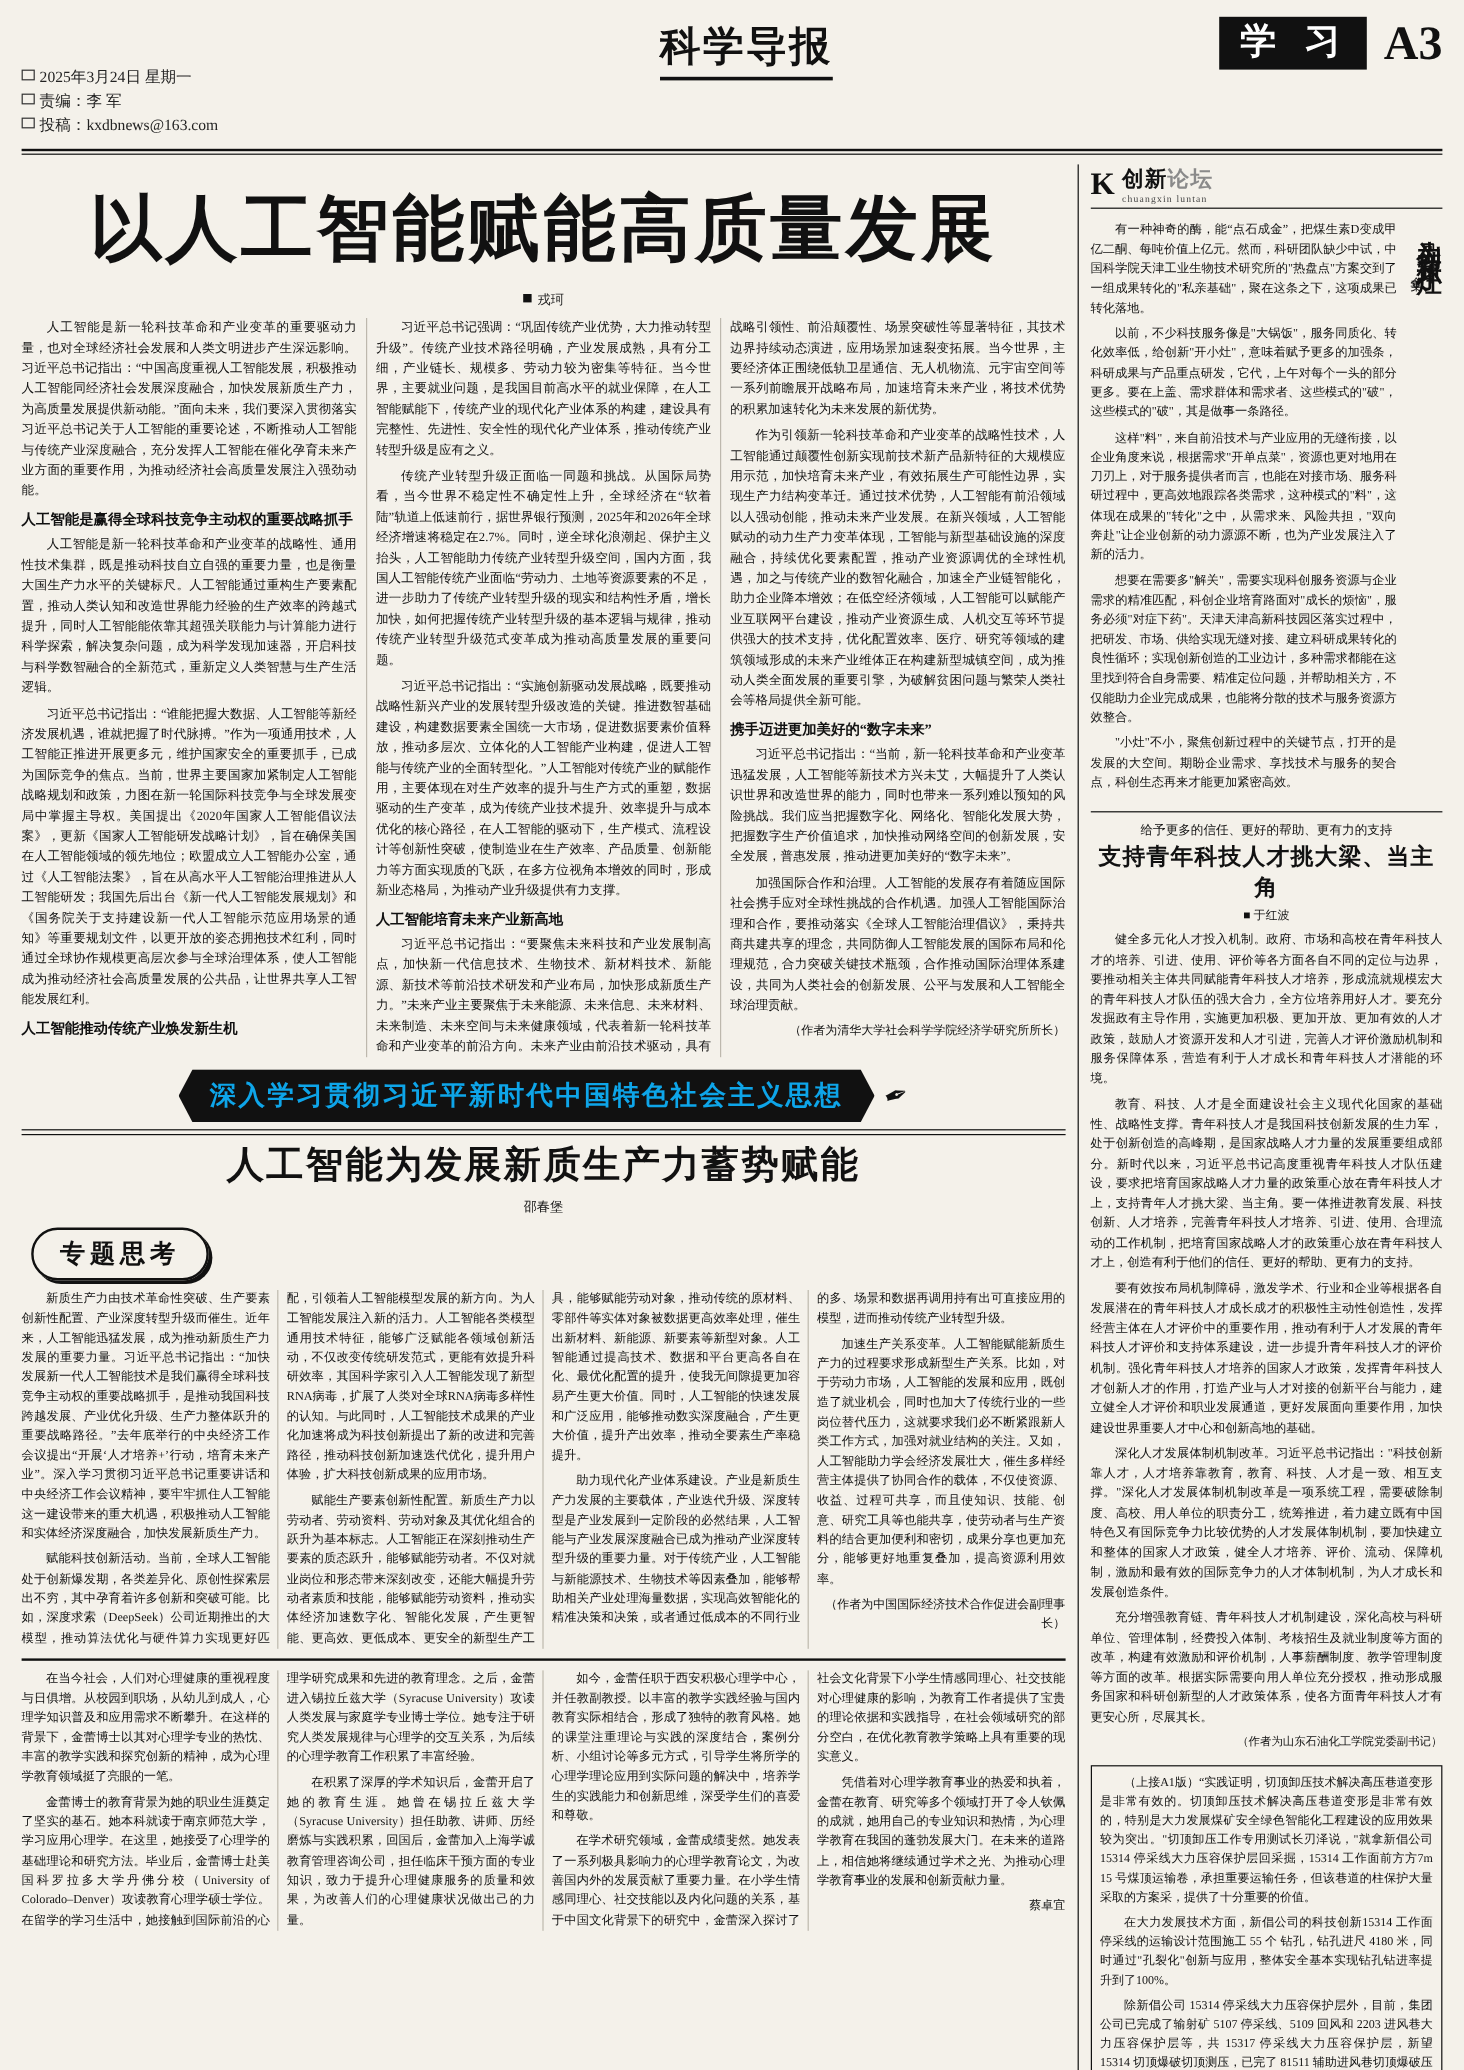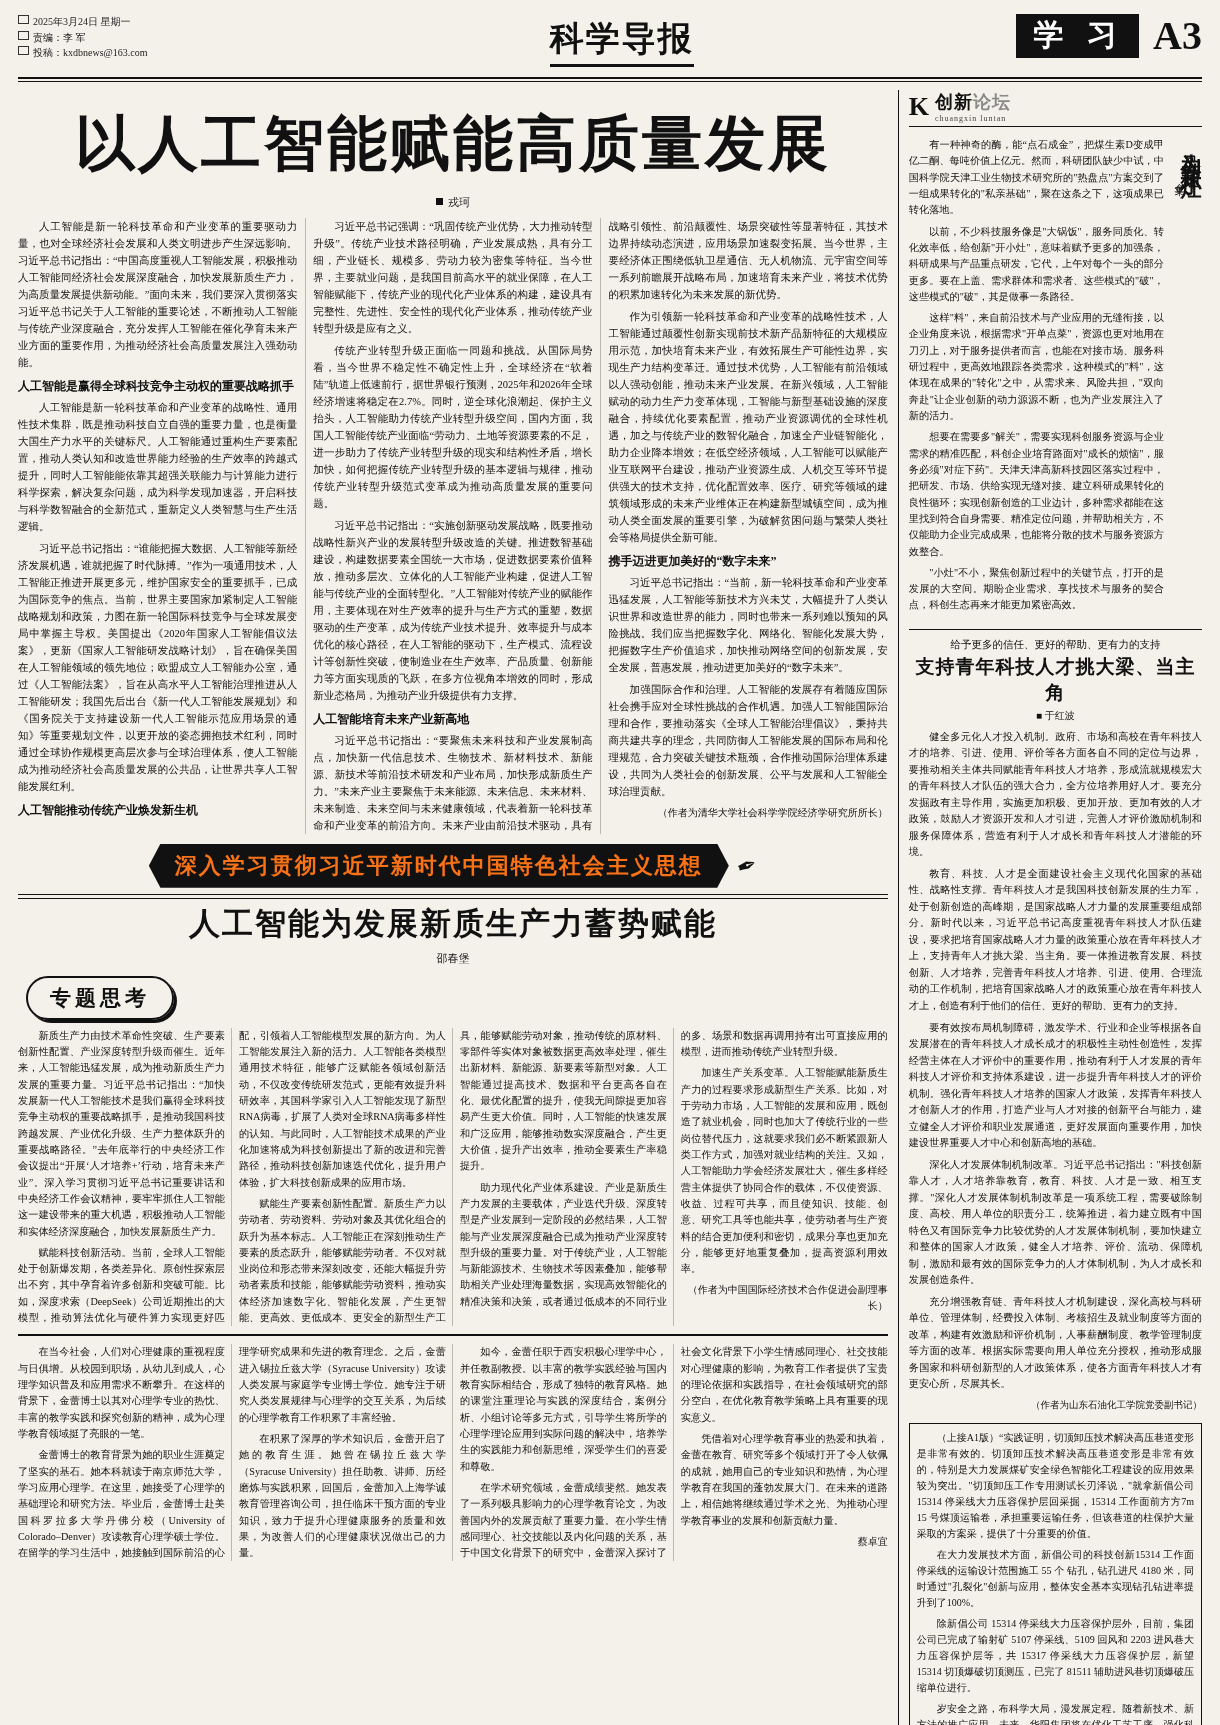--- a/index.html
+++ b/index.html
@@ -8,21 +8,21 @@
     background:#f4f1ea;
     font-family:"Liberation Serif","DejaVu Serif",serif;
     color:#111;
     position:relative;
     overflow:hidden;
   }
   .page{width:1220px;height:1725px;position:relative;box-sizing:border-box;padding:10px 18px;}
 
   
   .masthead{display:flex;align-items:flex-start;justify-content:space-between;border-bottom:0;padding-bottom:4px;}
-  .mast-left{font-size:10px;line-height:1.55;color:#222;padding-top:4px;width:210px;}
+  .mast-left{font-size:13px;line-height:1.55;color:#222;padding-top:4px;width:210px;margin-top:40px;}
   .mast-left div{white-space:nowrap;}
   .mast-left .bar{display:inline-block;width:9px;height:7px;border:1px solid #333;margin-right:4px;position:relative;top:-1px;}
   .mast-center{flex:1;text-align:center;padding-top:6px;}
   .logo{
     display:inline-block;font-size:34px;font-weight:bold;letter-spacing:2px;
     font-family:"DejaVu Serif","Liberation Serif",serif;
     color:#111;position:relative;
   }
   .logo .ul{display:block;height:3px;background:#111;margin-top:2px;}
   .mast-right{display:flex;align-items:center;gap:14px;padding-top:2px;}
@@ -50,21 +50,21 @@
   .cols3{column-count:3;column-gap:16px;column-rule:1px solid #bdb8ad;font-size:10.5px;line-height:1.62;text-align:justify;}
   .cols3 p{margin:0 0 5px;text-indent:2em;}
   .cols3 h3{font-size:12px;font-weight:bold;margin:7px 0 4px;text-indent:0;line-height:1.4;}
   .sig{text-align:right;font-size:10px;margin-top:4px;}
 
   
   .banner{
     margin:10px 0 4px;display:flex;align-items:center;justify-content:center;position:relative;
   }
   .banner-inner{
-    background:#111;color:#f97316;font-size:22px;font-weight:bold;letter-spacing:2px;
+    background:#111;color:#0ea5e9;font-size:22px;font-weight:bold;letter-spacing:2px;
     padding:7px 26px;position:relative;
     clip-path:polygon(2% 0,98% 0,100% 50%,98% 100%,2% 100%,0 50%);
     font-family:"DejaVu Sans","Liberation Sans",sans-serif;
   }
   .banner-pen{margin-left:8px;font-size:24px;transform:rotate(-20deg);}
 
   .dblrule{height:3px;border-top:1px solid #111;border-bottom:1px solid #111;margin:6px 0 0;}
 
   h2.sub-headline{
     text-align:center;font-size:31px;font-weight:bold;letter-spacing:2px;margin:4px 0 6px;

